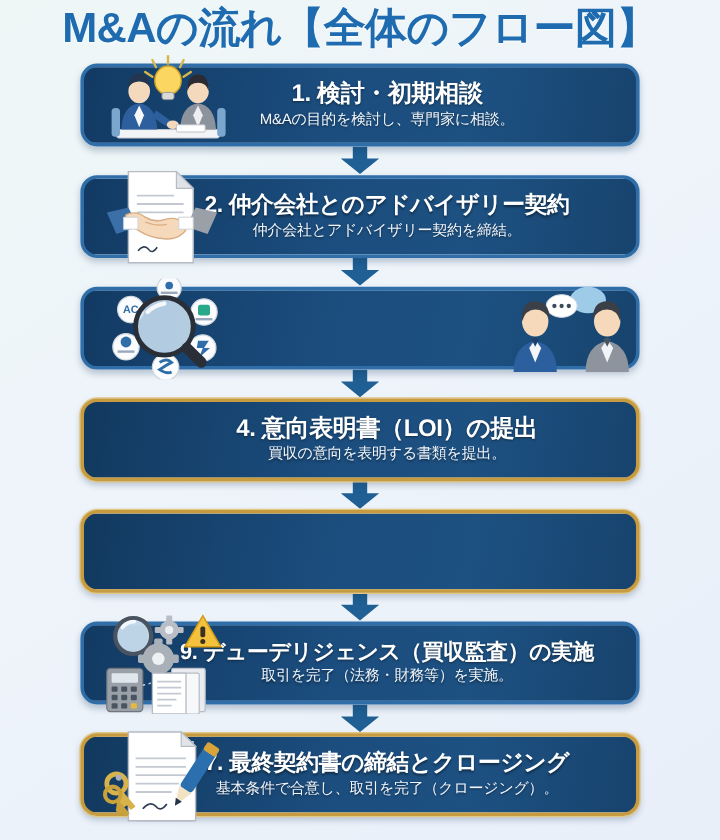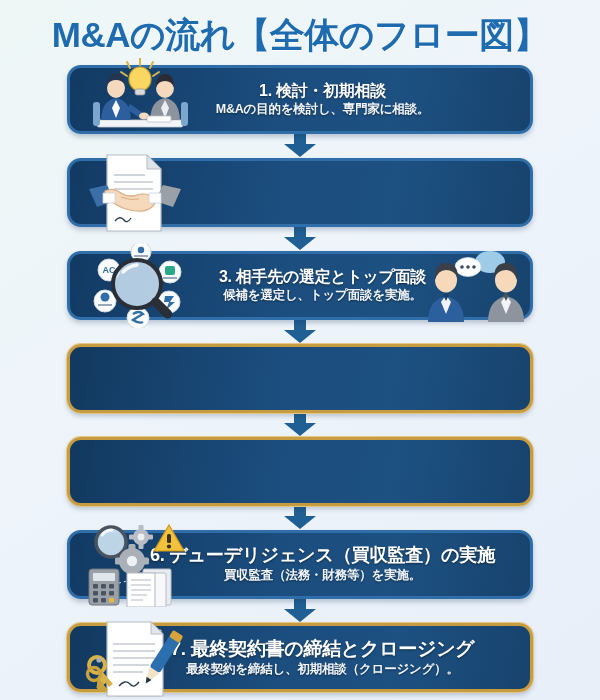--- a/index.html
+++ b/index.html
@@ -8,21 +8,20 @@
     font-family:"Liberation Sans","DejaVu Sans",sans-serif;
     background:linear-gradient(145deg,#eef7f6 0%,#eef4fa 40%,#e9eff9 100%);
     position:relative;
   }
   #page-title{
     text-align:center;
     font-size:35px;
     font-weight:bold;
     color:#1f6bb0;
     letter-spacing:-0.5px;
-    padding-top:12px;
     margin:0;
     text-shadow:0 1px 1px rgba(255,255,255,0.9);
     white-space:nowrap;
   }
   .flow{
     position:relative;
     margin-top:6px;
   }
   .step-wrap{position:relative;}
   .arrowbox{
@@ -47,28 +46,28 @@
     text-align:center;
     line-height:1.05;
     z-index:4;
     padding-left:55px;padding-right:10px;
     width:100%;
     box-sizing:border-box;
   }
   .bar-title{
     color:#ffffff;
     font-weight:bold;
-    font-size:16px;
+    font-size:20px;
     letter-spacing:-0.3px;
     text-shadow:0 1px 2px rgba(0,0,0,0.45);
     white-space:nowrap;
   }
   .bar-sub{
     color:#f2f6fb;
-    font-weight:bold;
+    font-weight:normal;
     font-size:12.5px;
     margin-top:4px;
     letter-spacing:-0.2px;
     text-shadow:0 1px 2px rgba(0,0,0,0.45);
     white-space:nowrap;
   }
   .fs19 .bar-title{font-size:19px;}
   .fs18 .bar-title{font-size:18.2px;}
   .icon-left{
     position:absolute;
@@ -158,20 +157,24 @@
 
           <path d="M30 70 q5-6 9-1 q3 4 7-2" stroke="#2c3e50" stroke-width="1.3" fill="none"></path>
 
           <path d="M4 38 l18-4 l8 16 l-18 6z" fill="#3a6fa8"></path>
           <path d="M96 38 l-18-4 l-8 16 l18 6z" fill="#9aa0a8"></path>
           <path d="M20 40 q8-4 16 2 q8 5 16 2 q10-3 16 3 q4 4 0 8 q-6 6-16 5 q-12-1-20-6 q-9-5-12-10z" fill="#f6d9bb" stroke="#d8ae85" stroke-width="1.2"></path>
           <path d="M36 46 q10 4 18 2" stroke="#d8ae85" stroke-width="1" fill="none"></path>
           <path d="M18 42 h12 v10 h-12z" fill="#ffffff" stroke="#ccd1d8" stroke-width="0.8"></path>
           <path d="M64 42 h12 v10 h-12z" fill="#ffffff" stroke="#ccd1d8" stroke-width="0.8"></path>
         </svg>
+      </div>
+      <div class="bar-text">
+        <div class="bar-title">2. 仲介会社とのアドバイザリー契約</div>
+        <div class="bar-sub">仲介会社とアドバイザリー契約を締結。</div>
       </div>
     </div>
   </div>
 
   <div class="arrowbox">
     <svg width="40" height="24" viewBox="0 0 40 24">
       <rect x="14" y="0" width="12" height="11" fill="#1f5f93"></rect>
       <polygon points="4,10 36,10 20,23" fill="#1f5f93"></polygon>
     </svg>
   </div>
@@ -196,24 +199,20 @@
             <path d="M80 52 h9 l-4 6 h5 l-9 8 l3-8 h-5z" fill="#2f6ea8"></path>
             <circle cx="53" cy="74" r="11" fill="#fbfcfe" stroke="#cfd6de" stroke-width="1"></circle>
             <path d="M48 70 q6-4 10 0 q-4 2-10 6 q6 4 10 2" stroke="#2f6ea8" stroke-width="2.4" fill="none"></path>
 
             <circle cx="52" cy="40" r="24" fill="#cfe4f5" fill-opacity="0.85" stroke="#2a2f37" stroke-width="4"></circle>
             <path d="M38 28 q6-6 14-7" stroke="#ffffff" stroke-width="3.5" fill="none" stroke-linecap="round" opacity="0.85"></path>
             <rect x="66" y="54" width="9" height="26" rx="4.5" fill="#2a2f37" transform="rotate(-45 70 58)"></rect>
           </g>
         </svg>
       </div>
-      <div class="bar-text">
-        <div class="bar-title">3. 相手先の選定とトップ面談</div>
-        <div class="bar-sub">候補を選定し、トップ面談を実施。</div>
-      </div>
       <div class="icon-right">
         <svg viewBox="0 0 104 72" width="104" height="72">
 
           <ellipse cx="66" cy="12" rx="15" ry="11" fill="#9ecbe8"></ellipse>
           <ellipse cx="44" cy="17" rx="13" ry="9.5" fill="#ffffff" stroke="#cfd6de" stroke-width="0.8"></ellipse>
           <g fill="#3a4b5e">
             <circle cx="38" cy="17" r="1.8"></circle>
             <circle cx="44" cy="17" r="1.8"></circle>
             <circle cx="50" cy="17" r="1.8"></circle>
           </g>
@@ -236,20 +235,24 @@
 
   <div class="arrowbox">
     <svg width="40" height="24" viewBox="0 0 40 24">
       <rect x="14" y="0" width="12" height="11" fill="#1f5f93"></rect>
       <polygon points="4,10 36,10 20,23" fill="#1f5f93"></polygon>
     </svg>
   </div>
 
   <div class="step-wrap">
     <div class="bar gold-edge">
+      <div class="bar-text">
+        <div class="bar-title">4. 意向表明書（LOI）の提出</div>
+        <div class="bar-sub">買収の意向を表明する書類を提出。</div>
+      </div>
     </div>
   </div>
 
   <div class="arrowbox">
     <svg width="40" height="24" viewBox="0 0 40 24">
       <rect x="14" y="0" width="12" height="11" fill="#1f5f93"></rect>
       <polygon points="4,10 36,10 20,23" fill="#1f5f93"></polygon>
     </svg>
   </div>
 
@@ -323,22 +326,22 @@
             <line x1="46" y1="67" x2="66" y2="67"></line>
             <line x1="46" y1="72" x2="62" y2="72"></line>
             <line x1="46" y1="77" x2="58" y2="77"></line>
           </g>
           <g stroke="#cfd6de" stroke-width="1.2" stroke-dasharray="2 3">
             <line x1="34" y1="60" x2="42" y2="58"></line>
           </g>
         </svg>
       </div>
       <div class="bar-text">
-        <div class="bar-title">6. デューデリジェンス（買収監査）の実施</div>
-        <div class="bar-sub">買収監査（法務・財務等）を実施。</div>
+        <div class="bar-title">9. デューデリジェンス（買収監査）の実施</div>
+        <div class="bar-sub">取引を完了（法務・財務等）を実施。</div>
       </div>
     </div>
   </div>
 
   <div class="arrowbox">
     <svg width="40" height="24" viewBox="0 0 40 24">
       <rect x="14" y="0" width="12" height="11" fill="#1f5f93"></rect>
       <polygon points="4,10 36,10 20,23" fill="#1f5f93"></polygon>
     </svg>
   </div>
@@ -370,18 +373,18 @@
             <circle cx="12" cy="49" r="8" fill="none" stroke="#d8b24a" stroke-width="4"></circle>
             <path d="M16 54 l12 14 l-4 3 l-3-4 l-3 2 l-3-4 l-3 2z" fill="#d8b24a"></path>
             <circle cx="9" cy="58" r="6.5" fill="none" stroke="#c9a23c" stroke-width="3.4"></circle>
             <path d="M13 62 l10 12 l-3.5 2.5 l-2.5-3.5 l-3 2 l-2.5-3.5z" fill="#c9a23c"></path>
             <circle cx="14" cy="44" r="2.6" fill="#a9b0ba"></circle>
           </g>
         </svg>
       </div>
       <div class="bar-text">
         <div class="bar-title">7. 最終契約書の締結とクロージング</div>
-        <div class="bar-sub">最終契約を締結し、初期相談（クロージング）。</div>
+        <div class="bar-sub">基本条件で合意し、取引を完了（クロージング）。</div>
       </div>
     </div>
   </div>
 
 </div>
 
 </body></html>

